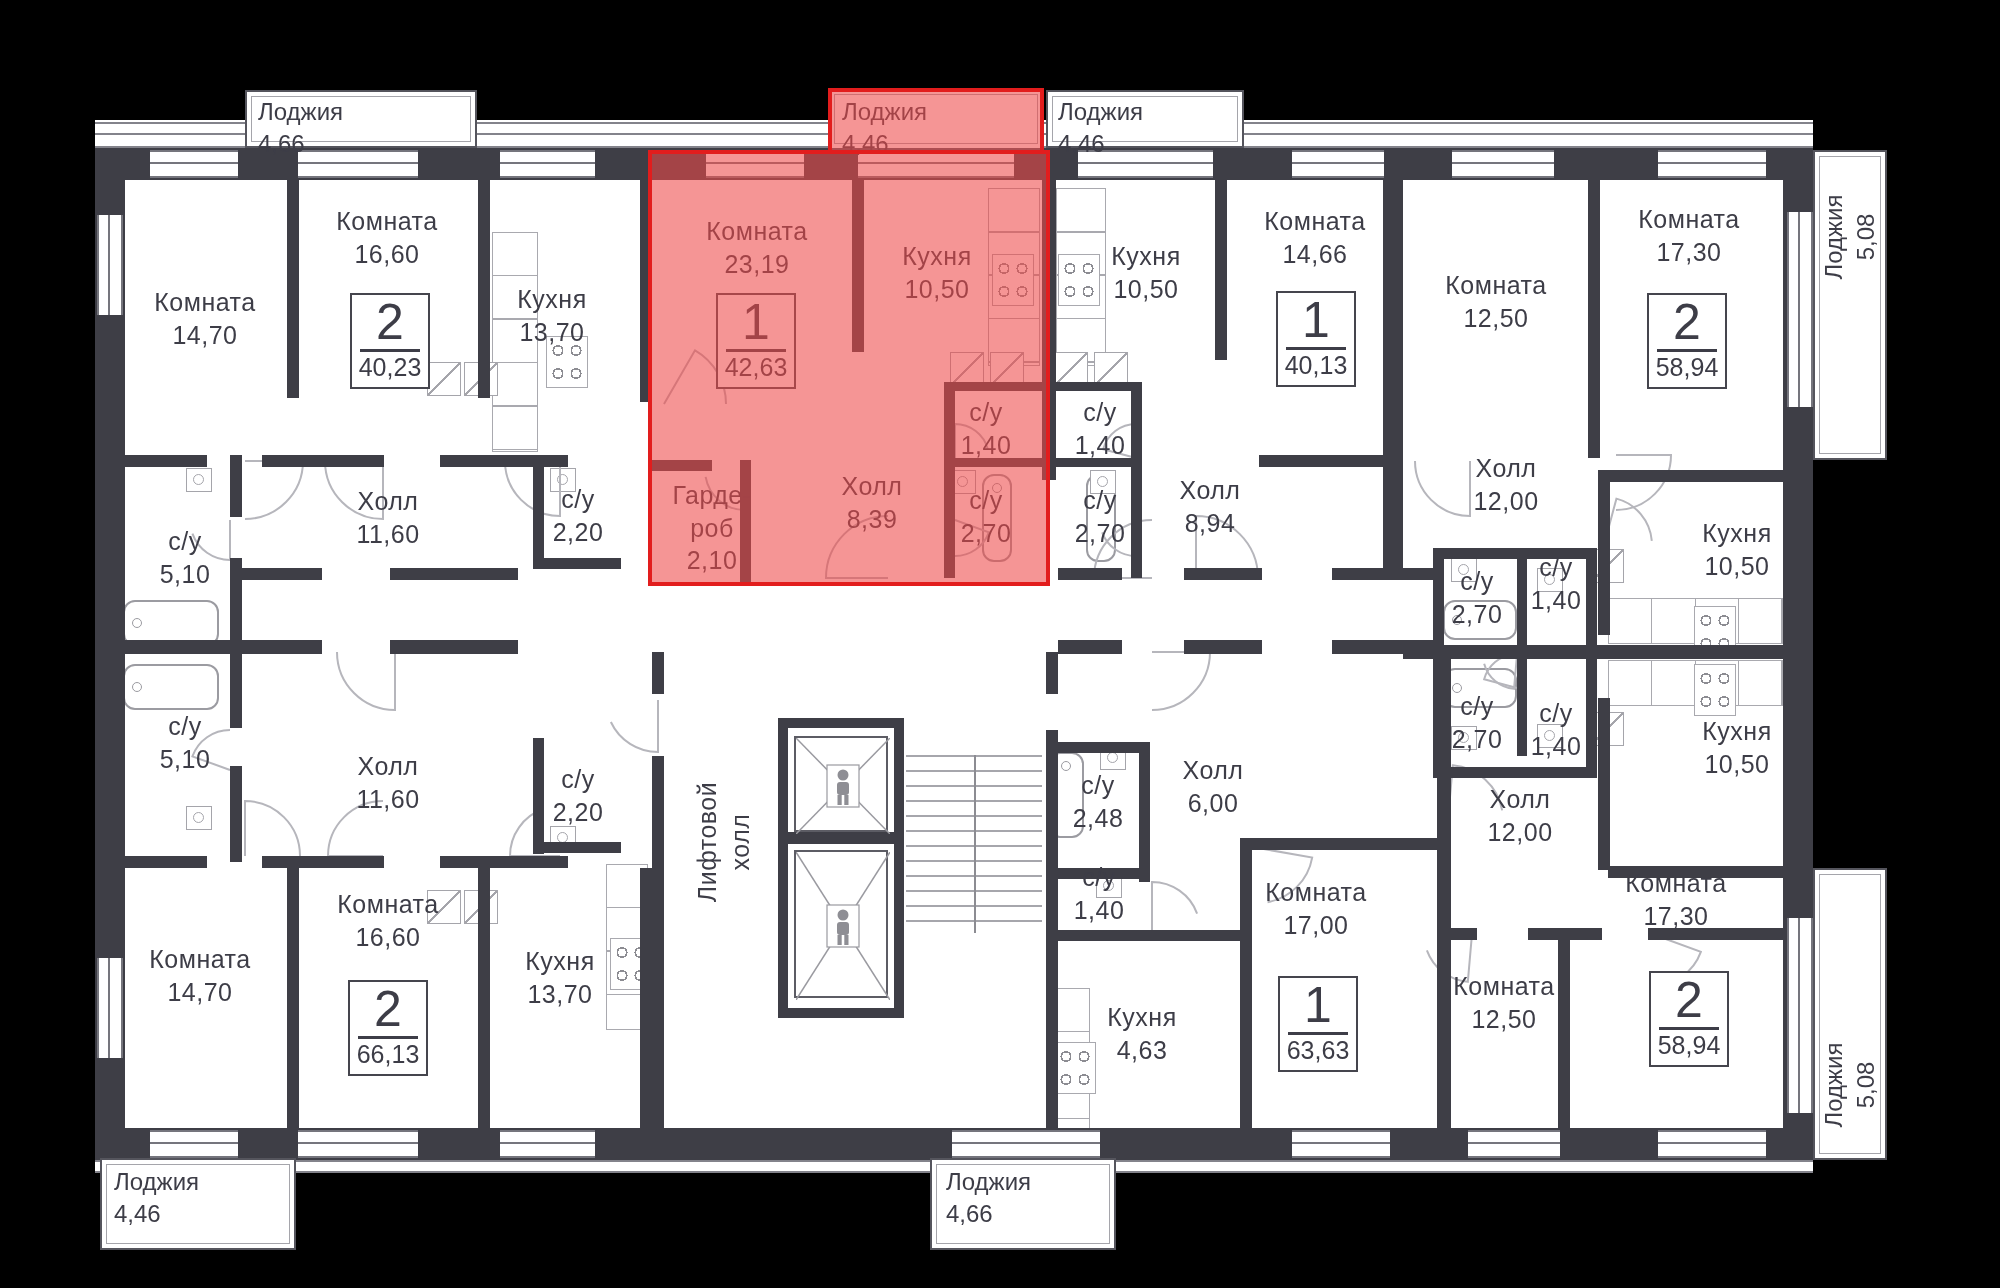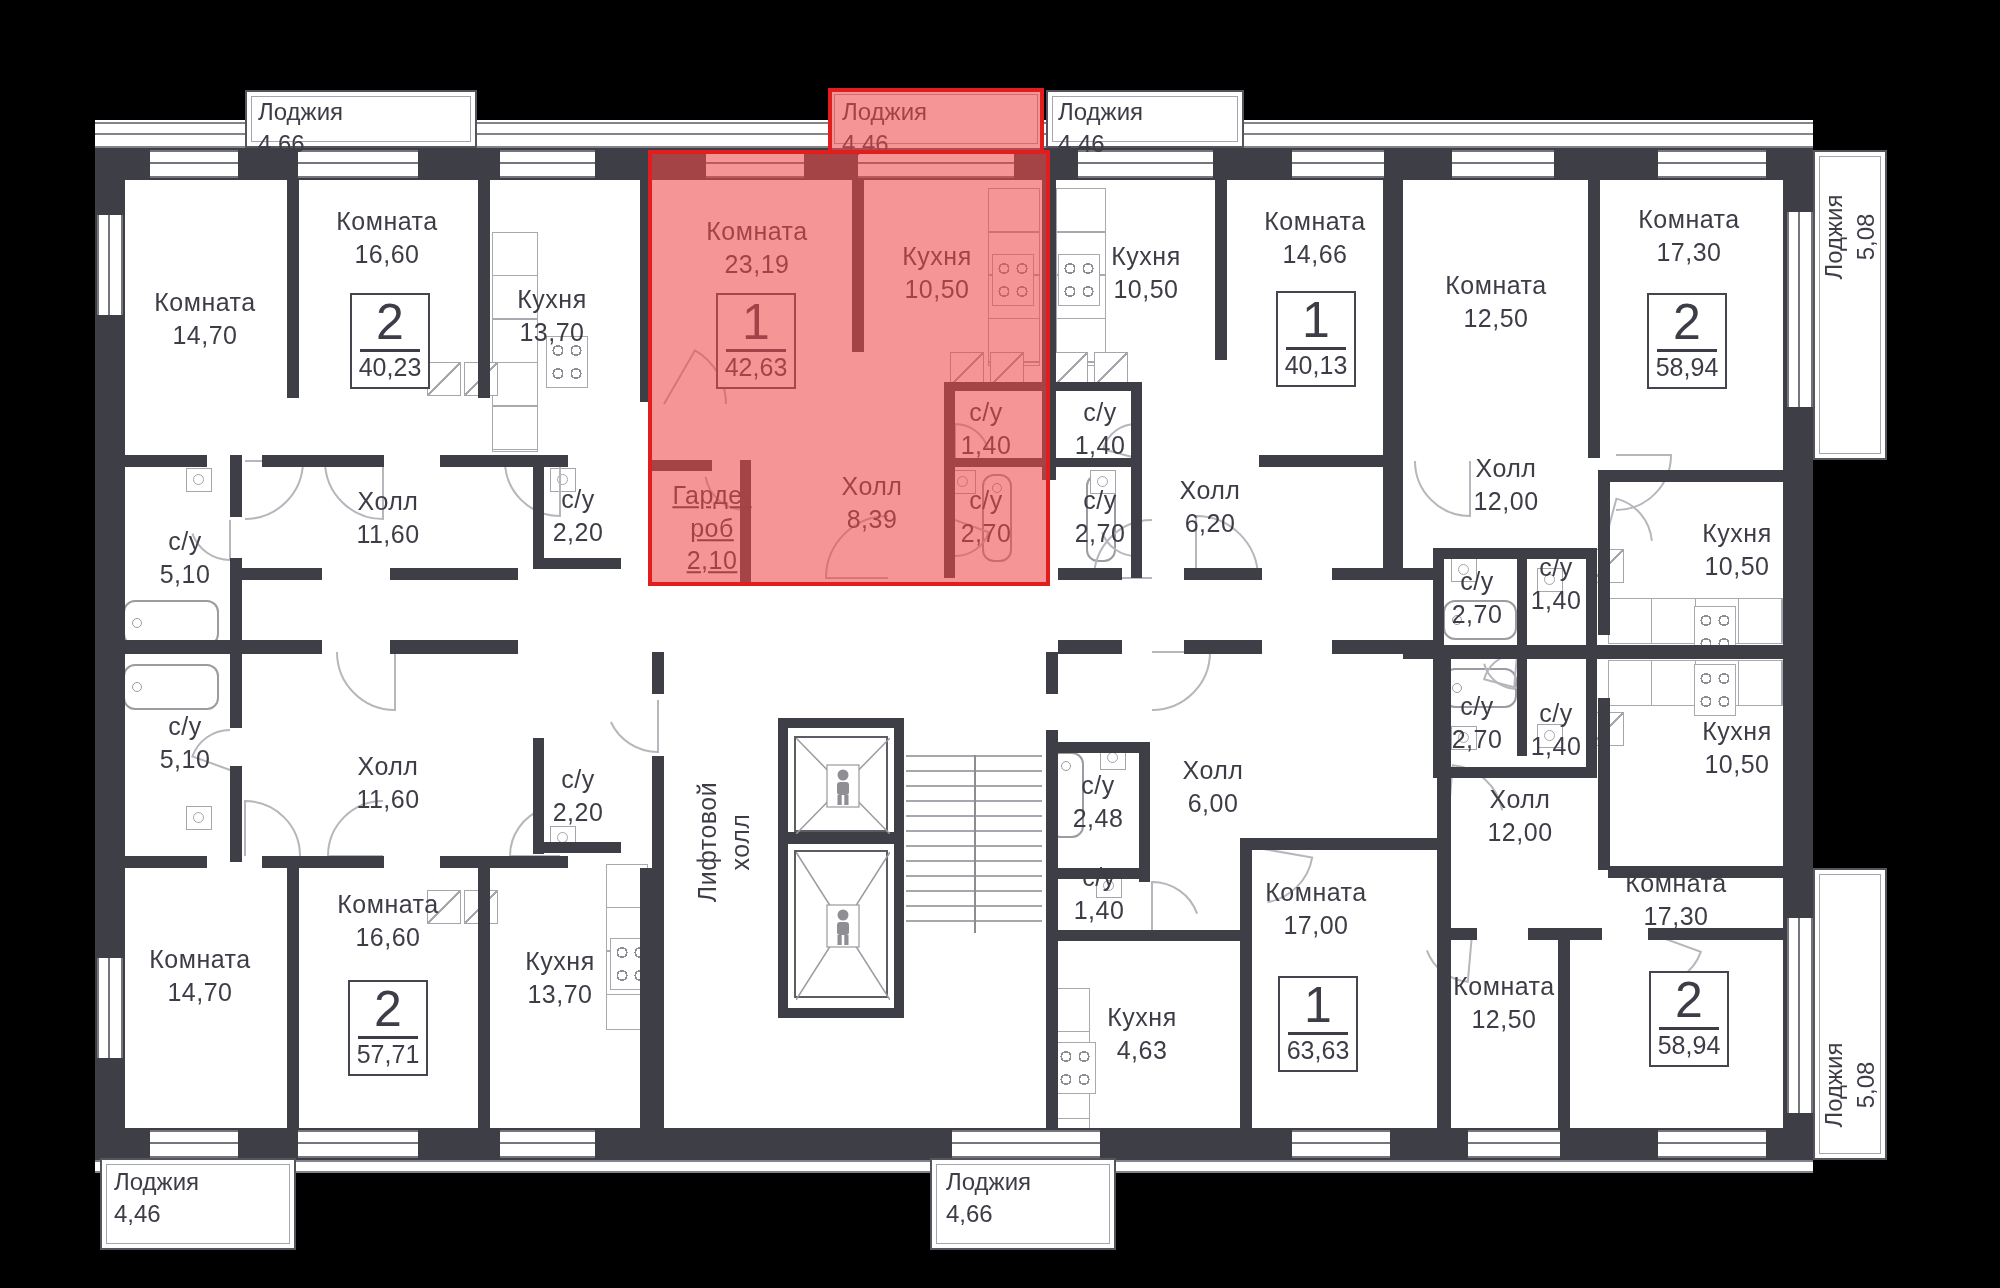--- a/index.html
+++ b/index.html
@@ -258,29 +258,29 @@
    </g>
         </svg></div>
       <div class="stairs" style="left: 906px; top: 755px; width: 136px; height: 178px;"></div>
     </div>
   <div id="layer-labels" class="abs">
       <div class="room-label" style="left: 205px; top: 318px;"><div>Комната</div><div>14,70</div></div>
       <div class="room-label" style="left: 387px; top: 237px;"><div>Комната</div><div>16,60</div></div>
       <div class="room-label" style="left: 552px; top: 315px;"><div>Кухня</div><div>13,70</div></div>
       <div class="room-label" style="left: 757px; top: 247px;"><div>Комната</div><div>23,19</div></div>
       <div class="room-label" style="left: 937px; top: 272px;"><div>Кухня</div><div>10,50</div></div>
-      <div class="room-label" style="left: 712px; top: 528px; text-decoration: underline;"><div>Гарде-
+      <div class="room-label" style="left: 712px; top: 528px;"><div>Гарде-
 роб</div><div>2,10</div></div>
       <div class="room-label" style="left: 872px; top: 502px;"><div>Холл</div><div>8,39</div></div>
       <div class="room-label" style="left: 986px; top: 428px;"><div>с/у</div><div>1,40</div></div>
       <div class="room-label" style="left: 986px; top: 516px;"><div>с/у</div><div>2,70</div></div>
       <div class="room-label" style="left: 1146px; top: 272px;"><div>Кухня</div><div>10,50</div></div>
       <div class="room-label" style="left: 1100px; top: 428px;"><div>с/у</div><div>1,40</div></div>
       <div class="room-label" style="left: 1100px; top: 516px;"><div>с/у</div><div>2,70</div></div>
-      <div class="room-label" style="left: 1210px; top: 506px;"><div>Холл</div><div>6,20</div></div>
+      <div class="room-label" style="left: 1210px; top: 506px;"><div>Холл</div><div>8,94</div></div>
       <div class="room-label" style="left: 1315px; top: 237px;"><div>Комната</div><div>14,66</div></div>
       <div class="room-label" style="left: 1496px; top: 301px;"><div>Комната</div><div>12,50</div></div>
       <div class="room-label" style="left: 1506px; top: 484px;"><div>Холл</div><div>12,00</div></div>
       <div class="room-label" style="left: 1477px; top: 597px;"><div>с/у</div><div>2,70</div></div>
       <div class="room-label" style="left: 1556px; top: 583px;"><div>с/у</div><div>1,40</div></div>
       <div class="room-label" style="left: 1737px; top: 549px;"><div>Кухня</div><div>10,50</div></div>
       <div class="room-label" style="left: 1689px; top: 235px;"><div>Комната</div><div>17,30</div></div>
       <div class="room-label" style="left: 185px; top: 557px;"><div>с/у</div><div>5,10</div></div>
       <div class="room-label" style="left: 388px; top: 517px;"><div>Холл</div><div>11,60</div></div>
       <div class="room-label" style="left: 578px; top: 515px;"><div>с/у</div><div>2,20</div></div>
@@ -319,21 +319,21 @@
         <div class="a">40,13</div>
       </div>
       <div class="badge" style="left: 1647px; top: 293px;">
         <div class="n">2</div>
         <div class="r"></div>
         <div class="a">58,94</div>
       </div>
       <div class="badge" style="left: 348px; top: 980px;">
         <div class="n">2</div>
         <div class="r"></div>
-        <div class="a">57,71</div>
+        <div class="a">66,13</div>
       </div>
       <div class="badge" style="left: 1278px; top: 976px;">
         <div class="n">1</div>
         <div class="r"></div>
         <div class="a">63,63</div>
       </div>
       <div class="badge" style="left: 1649px; top: 971px;">
         <div class="n">2</div>
         <div class="r"></div>
         <div class="a">58,94</div>

